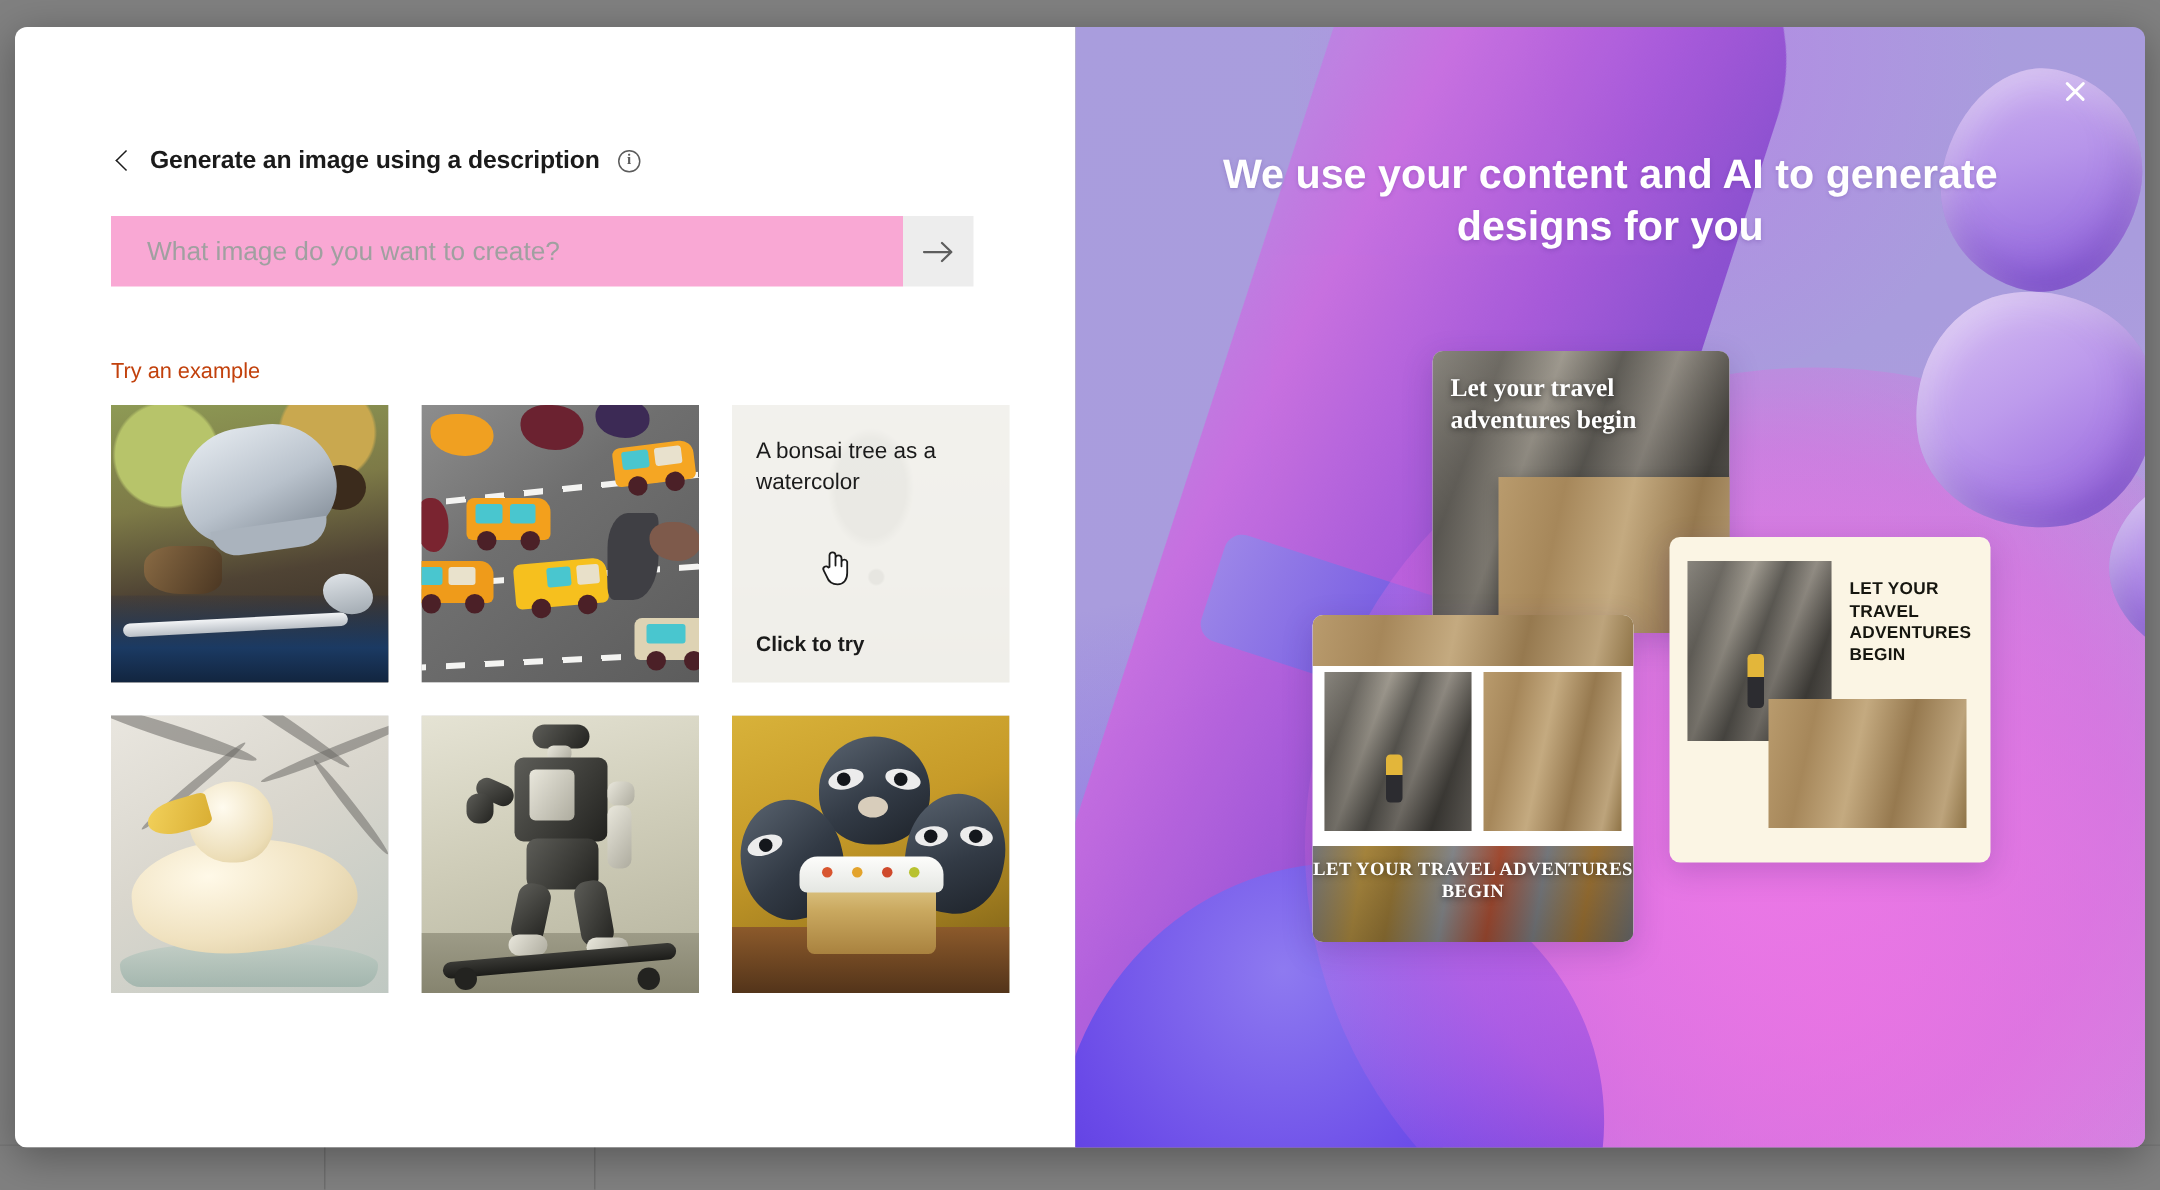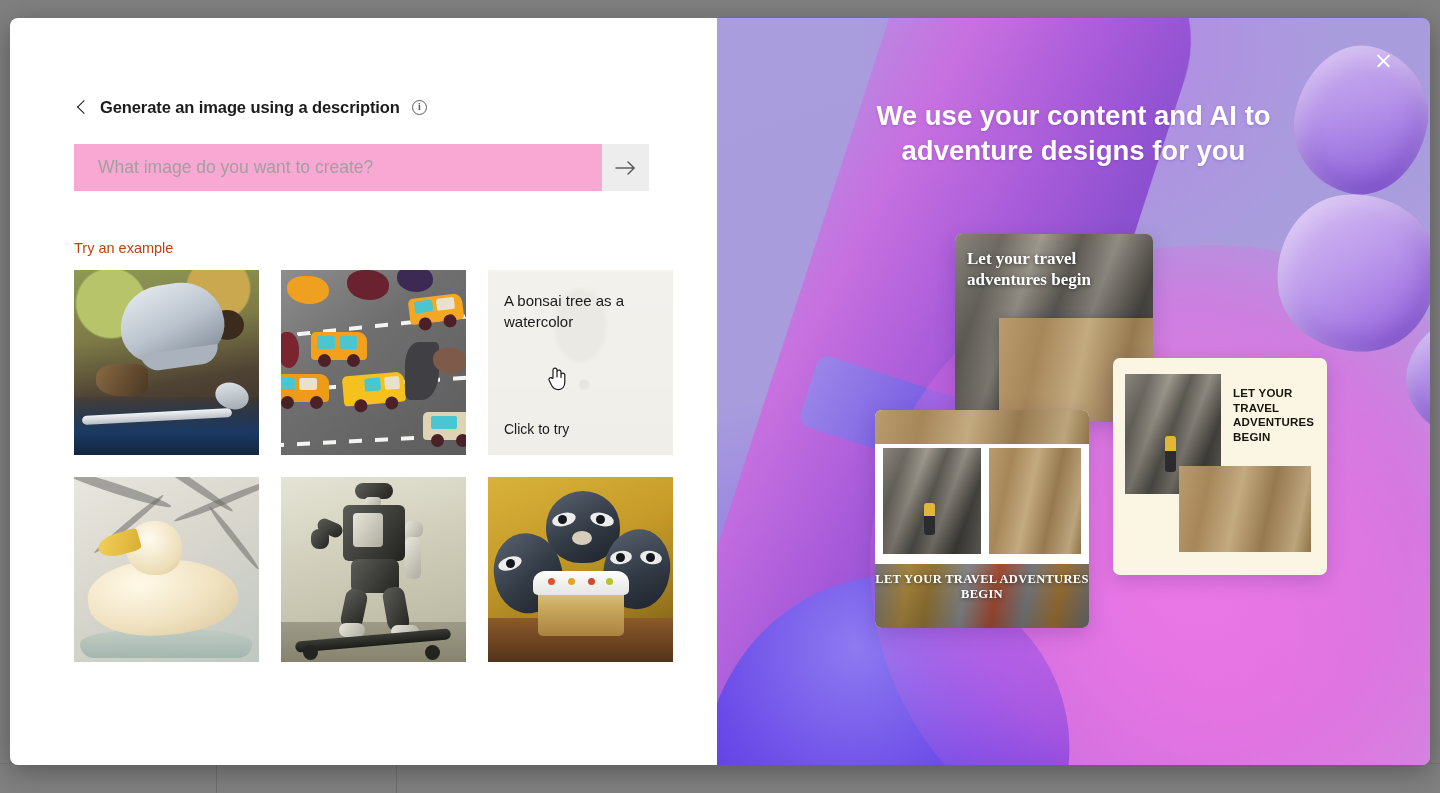--- a/index.html
+++ b/index.html
@@ -100,21 +100,21 @@
 
   
   .tile.hovered { background: #f2f1ec; }
   .tile.hovered .art { opacity: .12; filter: grayscale(.4); }
   .tile .overlay-text {
     position: absolute; left: 16px; top: 20px; right: 14px;
     font-size: 15px; line-height: 21px; color: #1b1b1b;
   }
   .tile .click-try {
     position: absolute; left: 16px; bottom: 18px;
-    font-size: 14px; font-weight: 400; color: #1b1b1b;
+    font-size: 14px; font-weight: 700; color: #1b1b1b;
   }
   .hand-cursor {
     position: absolute; left: 59px; top: 95px;
     width: 22px; height: 26px;
   }
 
   
   .bear-bg { background:
       radial-gradient(circle at 20% 18%, #b7c46a 0 16%, transparent 17%),
       radial-gradient(circle at 78% 10%, #c9a84f 0 14%, transparent 15%),
@@ -486,21 +486,21 @@
     <div class="brush"></div>
     <div class="brush-ferrule"></div>
     <div class="brush-tip"></div>
     <div class="glow-pink"></div>
     <div class="pillow p1"></div>
     <div class="pillow p2"></div>
     <div class="pillow p3"></div>
 
     <div class="close-btn"></div>
 
-    <div class="r-title">We use your content and AI to adventure designs for you</div>
+    <div class="r-title">We use your content and AI to generate designs for you</div>
 
     <div class="card c1">
       <div class="c1-photo photo-street"></div>
       <div class="c1-title">Let your travel adventures begin</div>
       <div class="c1-inset photo-gear"></div>
     </div>
 
     <div class="card c2">
       <div class="c2-top photo-gear"></div>
       <div class="c2-p1 photo-street"></div>

